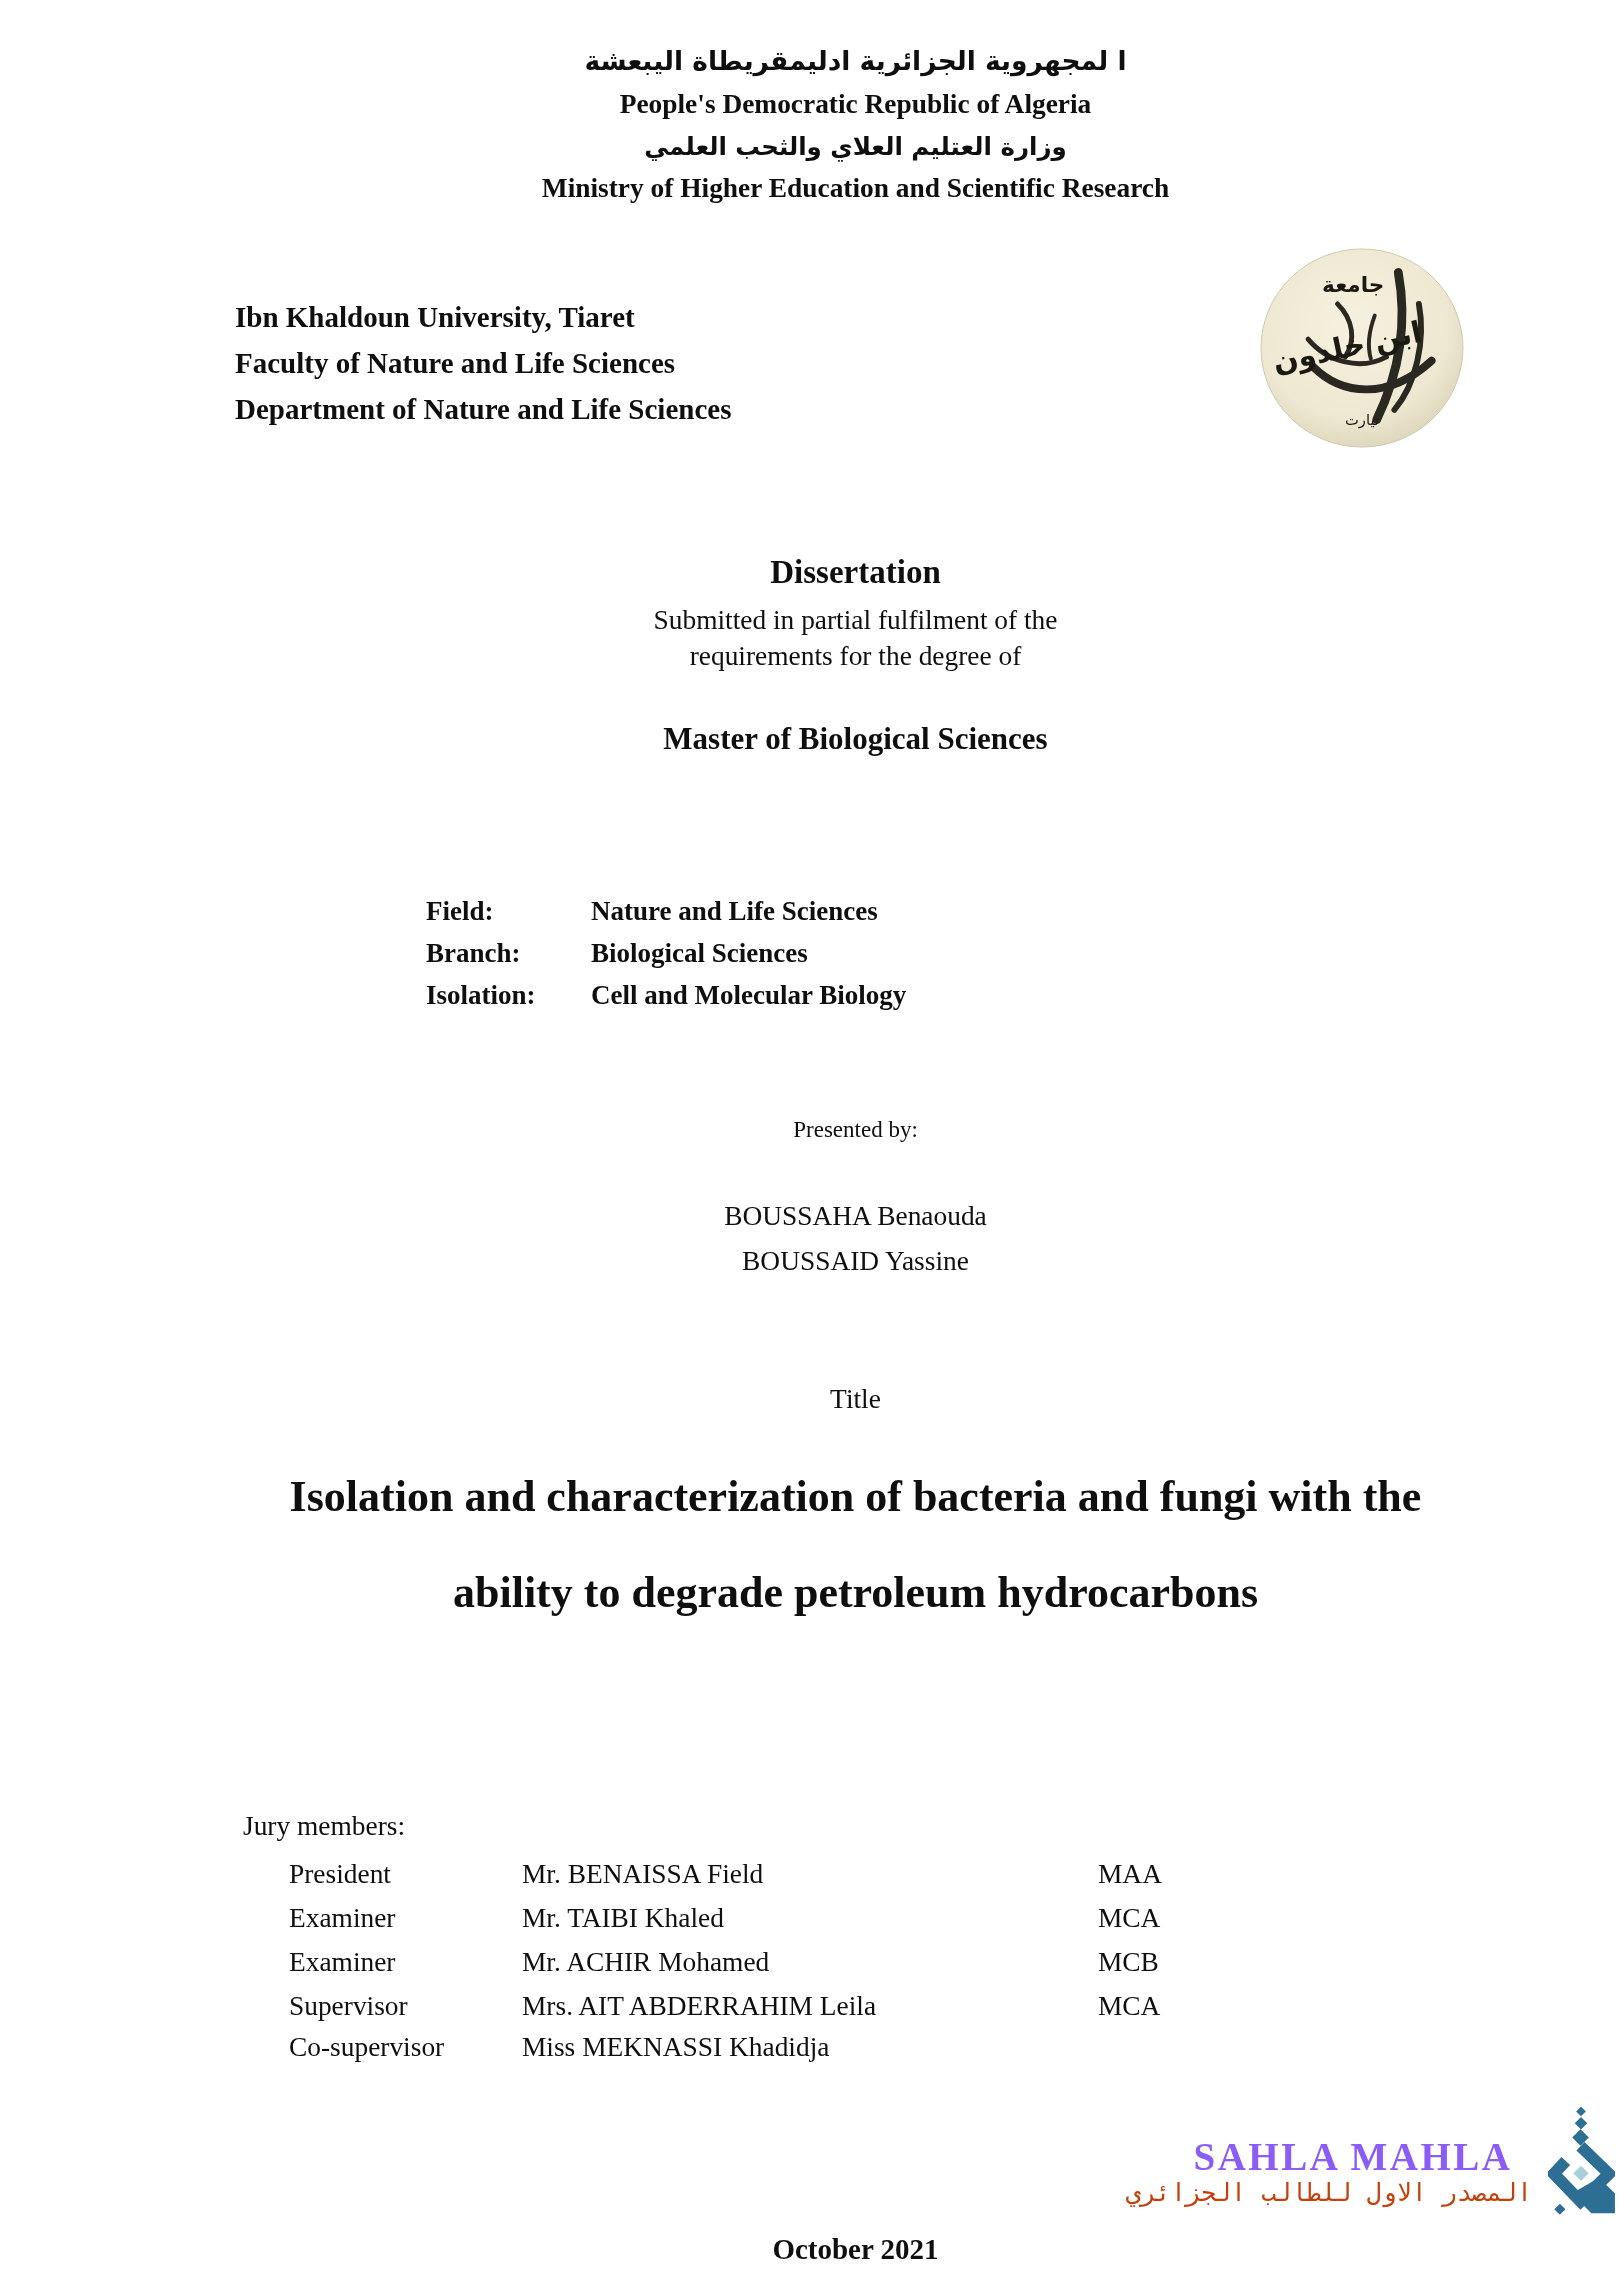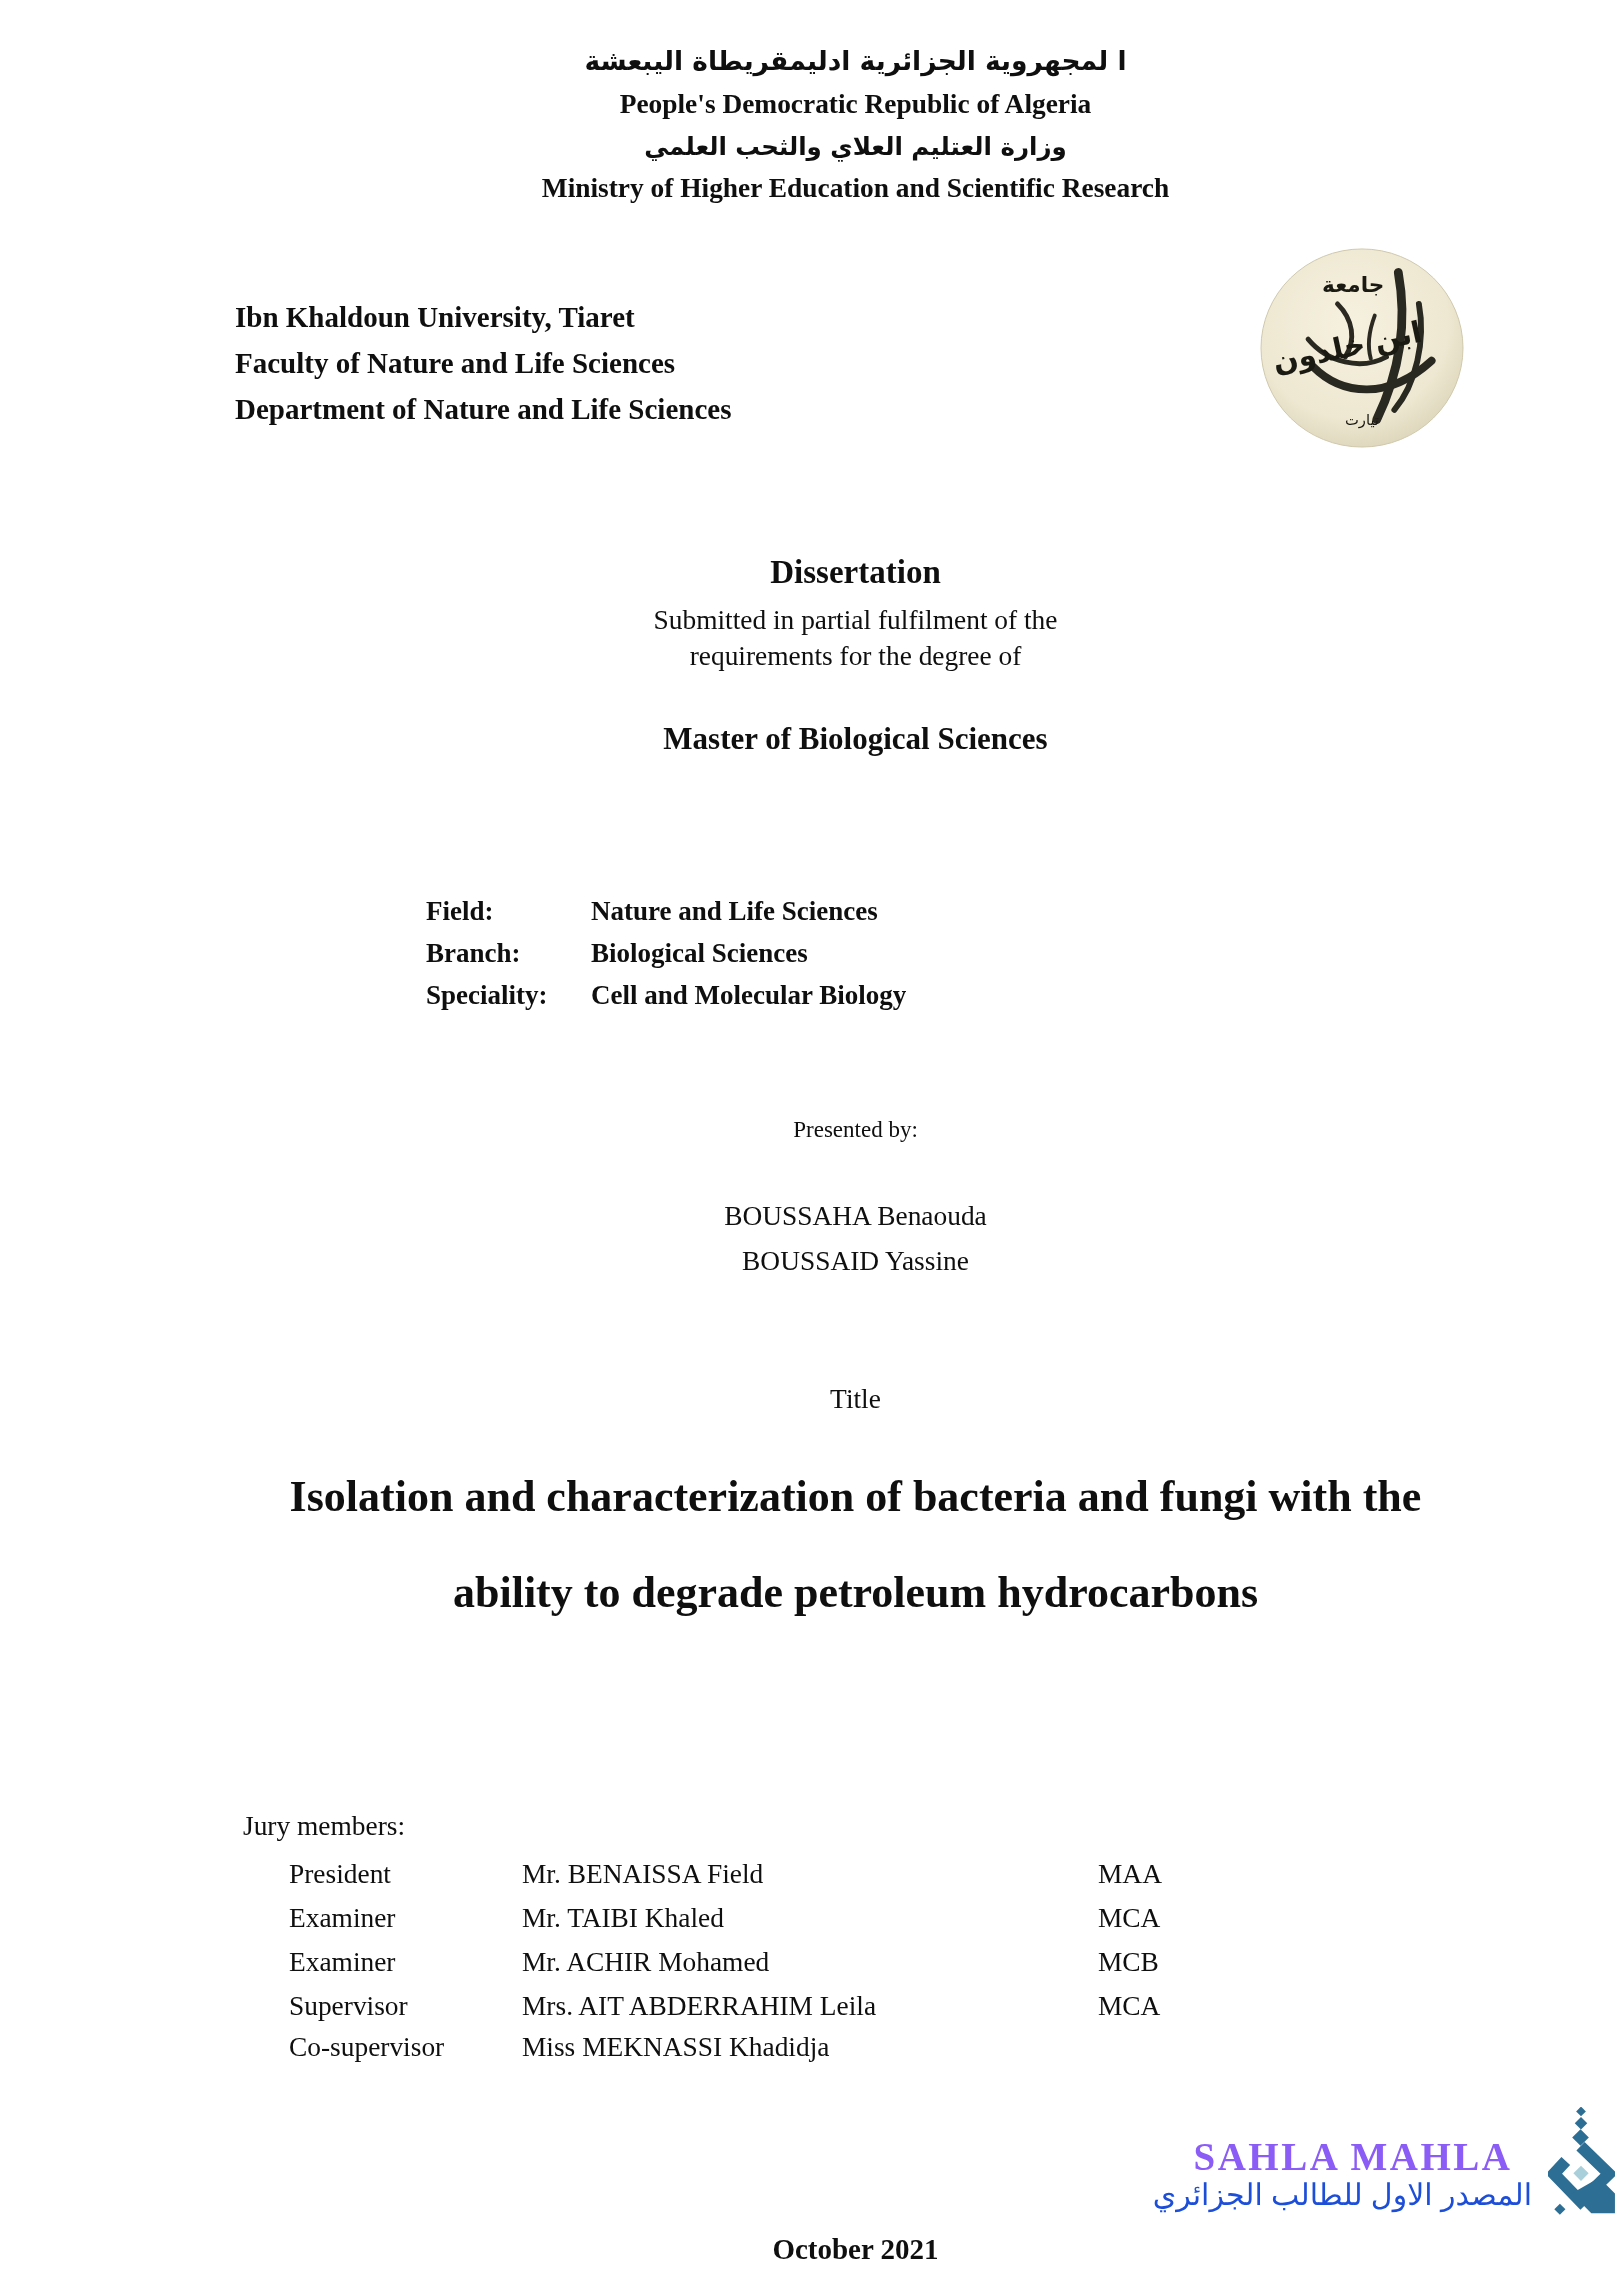--- a/index.html
+++ b/index.html
@@ -70,22 +70,22 @@
   .jury-row.tight { height:39px; line-height:39px; }
 
   
   .watermark { position:absolute; left:1174px; top:2107px; width:446px; }
   .wm-text { position:absolute; left:0; top:29px; width:358px; text-align:center; }
   .wm-brand {
     font-size:39px; font-weight:bold; letter-spacing:2.5px;
     color:#8b5cf6; line-height:41px; white-space:nowrap;
   }
   .wm-tagline {
-    font-family:Liberation Sans, sans-serif; direction:rtl;
-    font-size:30px; color:#1d4ed8; line-height:35px; white-space:nowrap;
+    font-family:Liberation Mono, monospace; direction:rtl;
+    font-size:25px; color:#c2410c; line-height:35px; white-space:nowrap;
   }
   .wm-mark { position:absolute; left:374px; top:0; }
 
   
   .date-line { top:2233px; font-size:29px; font-weight:bold; }
 </style>
 </head>
 <body>
 
 <div class="page">
@@ -139,21 +139,21 @@
   <div class="center-col degree">Master of Biological Sciences</div>
 
   <div class="program">
     <div class="program-row">
       <span class="program-label">Field:</span><span>Nature and Life Sciences</span>
     </div>
     <div class="program-row">
       <span class="program-label">Branch:</span><span>Biological Sciences</span>
     </div>
     <div class="program-row">
-      <span class="program-label">Speciality:</span><span>Cell and Molecular Biology</span>
+      <span class="program-label">Isolation:</span><span>Cell and Molecular Biology</span>
     </div>
   </div>
 
   <div class="center-col presented">Presented by:</div>
   <div class="center-col authors">
     <div>BOUSSAHA Benaouda</div>
     <div>BOUSSAID Yassine</div>
   </div>
 
   <div class="center-col title-label">Title</div>

